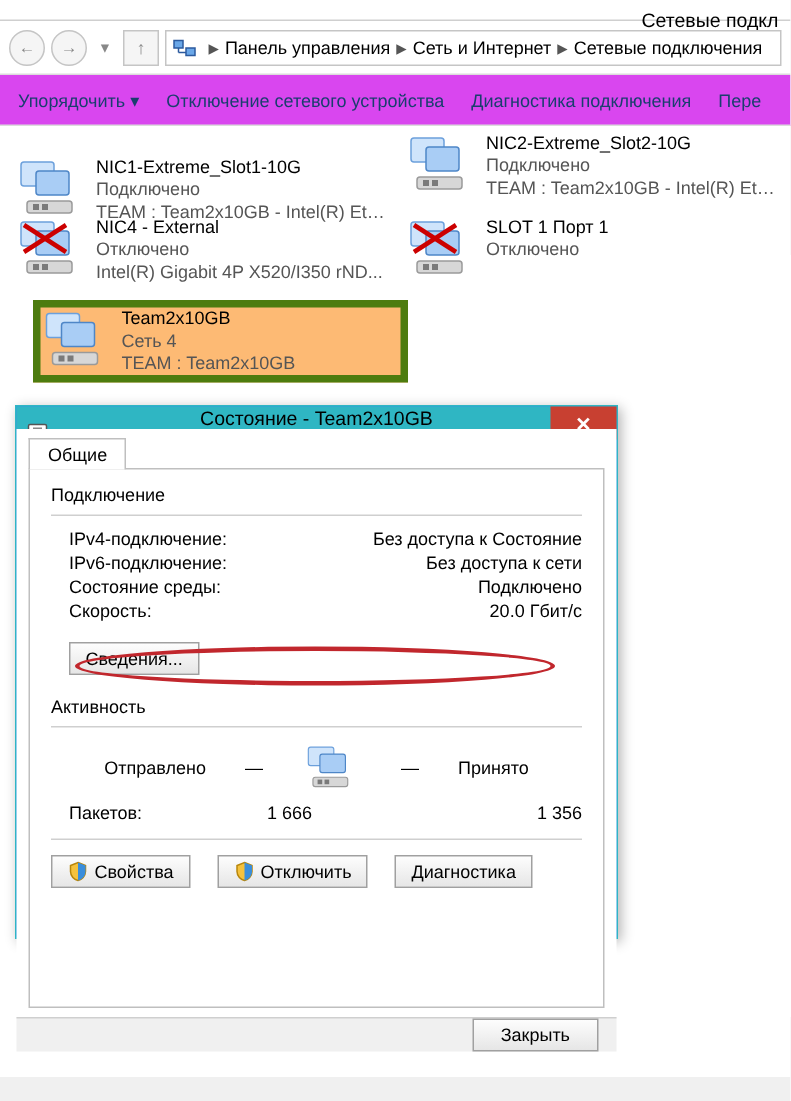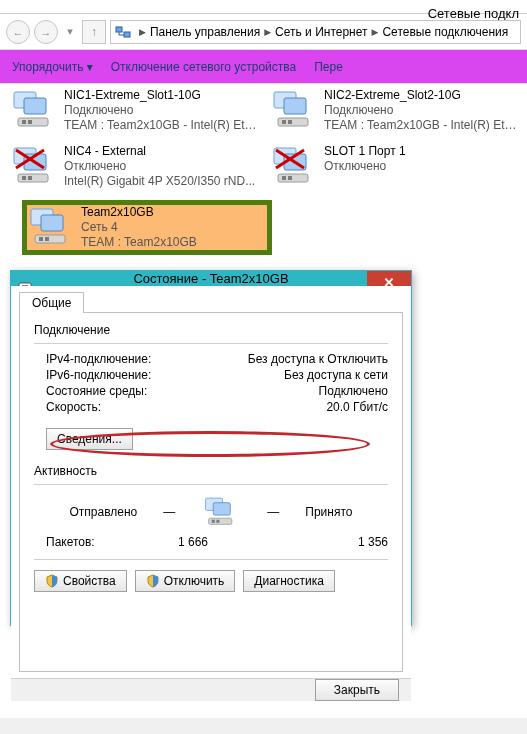--- a/index.html
+++ b/index.html
@@ -239,20 +239,21 @@
     <span class="crumb-sep">▶</span>
     <span class="crumb">Сеть и Интернет</span>
     <span class="crumb-sep">▶</span>
     <span class="crumb">Сетевые подключения</span>
   </div>
 </div>
 
 <div class="toolbar">
   <span><span>Упорядочить</span> ▾</span>
   <span>Отключение сетевого устройства</span>
+  <span>Диагностика подключения</span>
   <span>Пере</span>
 </div>
 
 <div class="content">
 
   <svg width="0" height="0" style="position:absolute">
     <symbol id="adp" viewBox="0 0 48 44">
       <rect x="4" y="4" width="22" height="16" rx="2" fill="#cfe4fb" stroke="#6ca0dc"></rect>
       <rect x="14" y="10" width="22" height="16" rx="2" fill="#a9cdf5" stroke="#4e86c7"></rect>
       <rect x="8" y="30" width="30" height="8" rx="2" fill="#d7d7d7" stroke="#9a9a9a"></rect>
@@ -263,21 +264,21 @@
       <use href="#adp"></use>
       <line x1="6" y1="6" x2="34" y2="24" stroke="#c00" stroke-width="3"></line>
       <line x1="34" y1="6" x2="6" y2="24" stroke="#c00" stroke-width="3"></line>
     </symbol>
     <symbol id="shield" viewBox="0 0 14 14">
       <path d="M7 1 L12 3 V7 C12 10 9.5 12.5 7 13 C4.5 12.5 2 10 2 7 V3 Z" fill="#f5c23d" stroke="#b8860b"></path>
       <path d="M7 1 L12 3 V7 C12 10 9.5 12.5 7 13 Z" fill="#3a8edb"></path>
     </symbol>
   </svg>
 
-  <div class="adapter" style="left:10px;top:4px">
+  <div class="adapter" style="left:10px;top:20px">
     <div class="ad-icon"><svg>
           <use href="#adp"></use>
         </svg></div>
     <div class="ad-txt">
       <div class="ad-title">NIC1-Extreme_Slot1-10G</div>
       <div class="ad-sub">Подключено</div>
       <div class="ad-sub2">TEAM : Team2x10GB - Intel(R) Eth...</div>
     </div>
   </div>
 
@@ -341,21 +342,21 @@
     <div class="tabhdr">
       <div class="tab">Общие</div>
     </div>
     <div class="tabpanel">
 
       <div class="group-label">Подключение</div>
       <hr class="hr">
 
       <div class="row">
         <span class="k">IPv4-подключение:</span>
-        <span class="v">Без доступа к Отключить</span>
+        <span class="v">Без доступа к Состояние</span>
       </div>
       <div class="row">
         <span class="k">IPv6-подключение:</span>
         <span class="v">Без доступа к сети</span>
       </div>
       <div class="row">
         <span class="k">Состояние среды:</span>
         <span class="v">Подключено</span>
       </div>
       <div class="row">
@@ -385,21 +386,21 @@
         <span class="act-label">Принято</span>
       </div>
 
       <div class="row" style="margin-top:6px">
         <span class="k">Пакетов:</span>
         <span class="v" style="position:absolute;left:158px">1 666</span>
         <span class="v">1 356</span>
       </div>
       <hr class="hr" style="margin-top:10px">
 
-      <div style="margin:10px 0 0 0;display:flex;gap:8px">
+      <div style="margin:10px 0 0 0;display:flex;gap:18px">
         <span class="btn">
           <svg class="bi">
               <use href="#shield"></use>
             </svg>
           <span>Свойства</span>
         </span>
         <span class="btn">
           <svg class="bi">
               <use href="#shield"></use>
             </svg>

